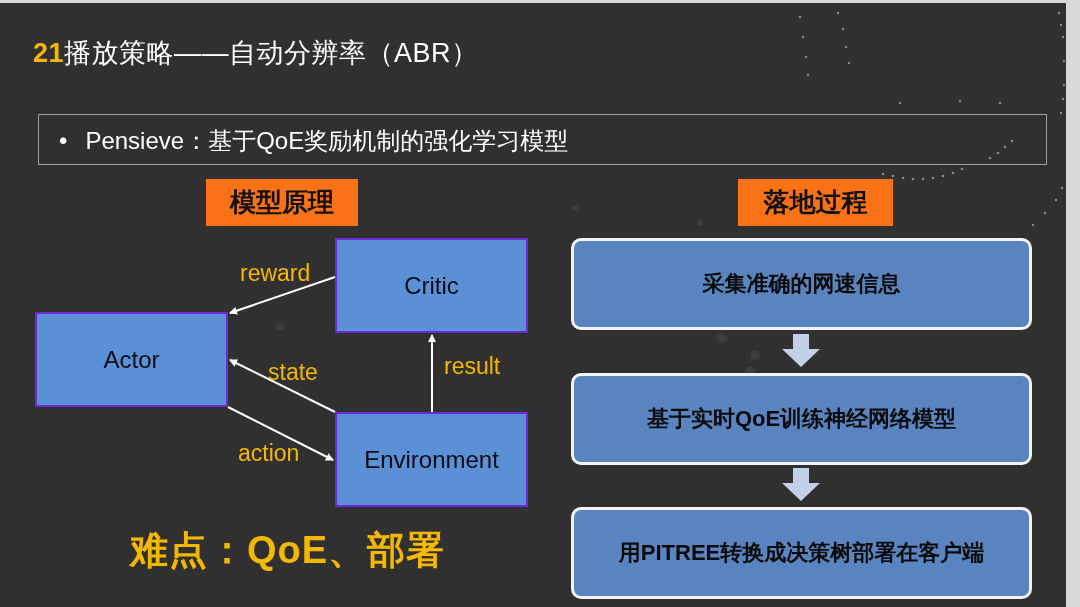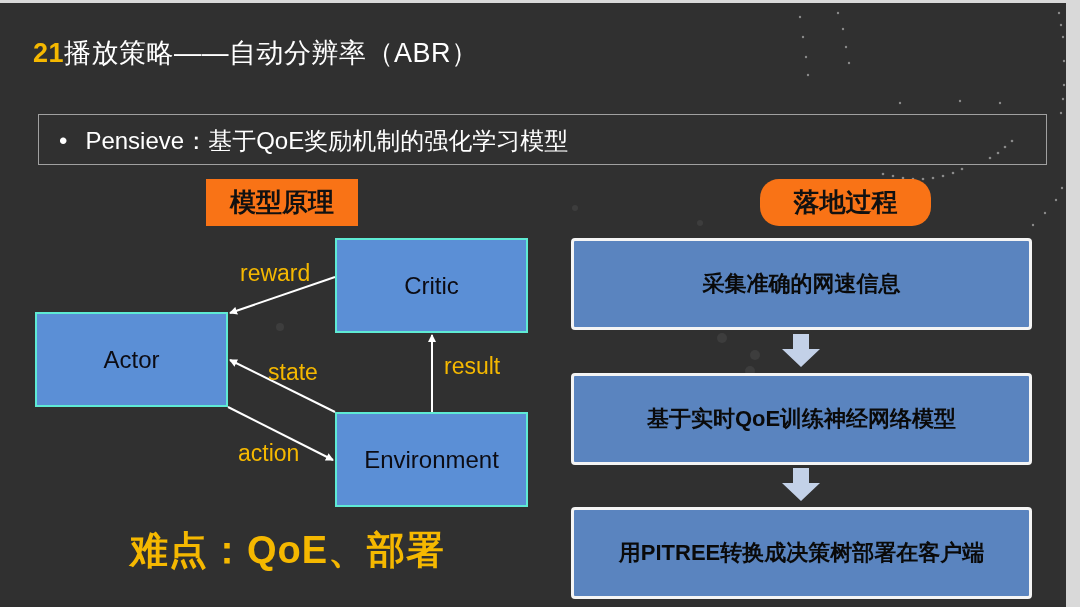--- a/index.html
+++ b/index.html
@@ -19,28 +19,28 @@
   .city{position:absolute;left:50px;top:18px;font-size:12px;color:#fff;line-height:13px;letter-spacing:2px;}
   .sep{position:absolute;left:93px;top:6px;width:1px;height:26px;background:#777;}
   .brand{position:absolute;left:110px;top:4px;font-size:14px;color:#ddd;white-space:nowrap;}
   .brand b{color:#fff;}
   .brand-sub{position:absolute;left:110px;top:21px;font-size:6px;color:#aaa;letter-spacing:3px;white-space:nowrap;}
   .subtitle-box{position:absolute;left:38px;top:111px;width:1009px;height:51px;border:1.5px solid #a0a0a0;box-sizing:border-box;}
   .subtitle{position:absolute;left:20px;top:10px;font-size:24px;color:#fff;white-space:nowrap;}
   .subtitle .bullet{margin-right:18px;}
   .tag{position:absolute;top:176px;height:47px;background:#f97316;color:#111;font-size:26px;font-weight:bold;text-align:center;line-height:47px;}
   .tag.left{left:206px;width:152px;}
-  .tag.right{left:760px;width:171px;border-radius:19px;}
-  .box{position:absolute;background:#5b8fd6;border:2px solid #5eead4;box-sizing:border-box;color:#0c0c14;font-size:24px;display:flex;align-items:center;justify-content:center;}
+  .tag.right{left:738px;width:155px;}
+  .box{position:absolute;background:#5b8fd6;border:2px solid #6d28d9;box-sizing:border-box;color:#0c0c14;font-size:24px;display:flex;align-items:center;justify-content:center;}
   .critic{left:335px;top:235px;width:193px;height:95px;}
   .actor{left:35px;top:309px;width:193px;height:95px;}
   .env{left:335px;top:409px;width:193px;height:95px;}
   .lbl{position:absolute;color:#f5b800;font-size:23px;white-space:nowrap;}
   svg.arrows{position:absolute;left:0;top:0;}
-  .step{position:absolute;left:571px;width:461px;height:92px;background:#5a84bf;border:3px solid #f4f4f4;border-radius:4px;box-sizing:border-box;display:flex;align-items:center;justify-content:center;font-size:22px;font-weight:bold;color:#0a0a0a;}
+  .step{position:absolute;left:571px;width:461px;height:92px;background:#5a84bf;border:3px solid #f4f4f4;border-radius:10px;box-sizing:border-box;display:flex;align-items:center;justify-content:center;font-size:22px;font-weight:bold;color:#0a0a0a;}
   .s1{top:235px;}
   .s2{top:370px;}
   .s3{top:504px;}
   .down{position:absolute;left:781px;width:40px;height:34px;}
   .difficulty{position:absolute;left:130px;top:522px;font-size:38px;font-weight:bold;color:#f5b800;white-space:nowrap;letter-spacing:1px;}
 </style>
 </head>
 <body>
 
 <div class="edge-top"></div>

